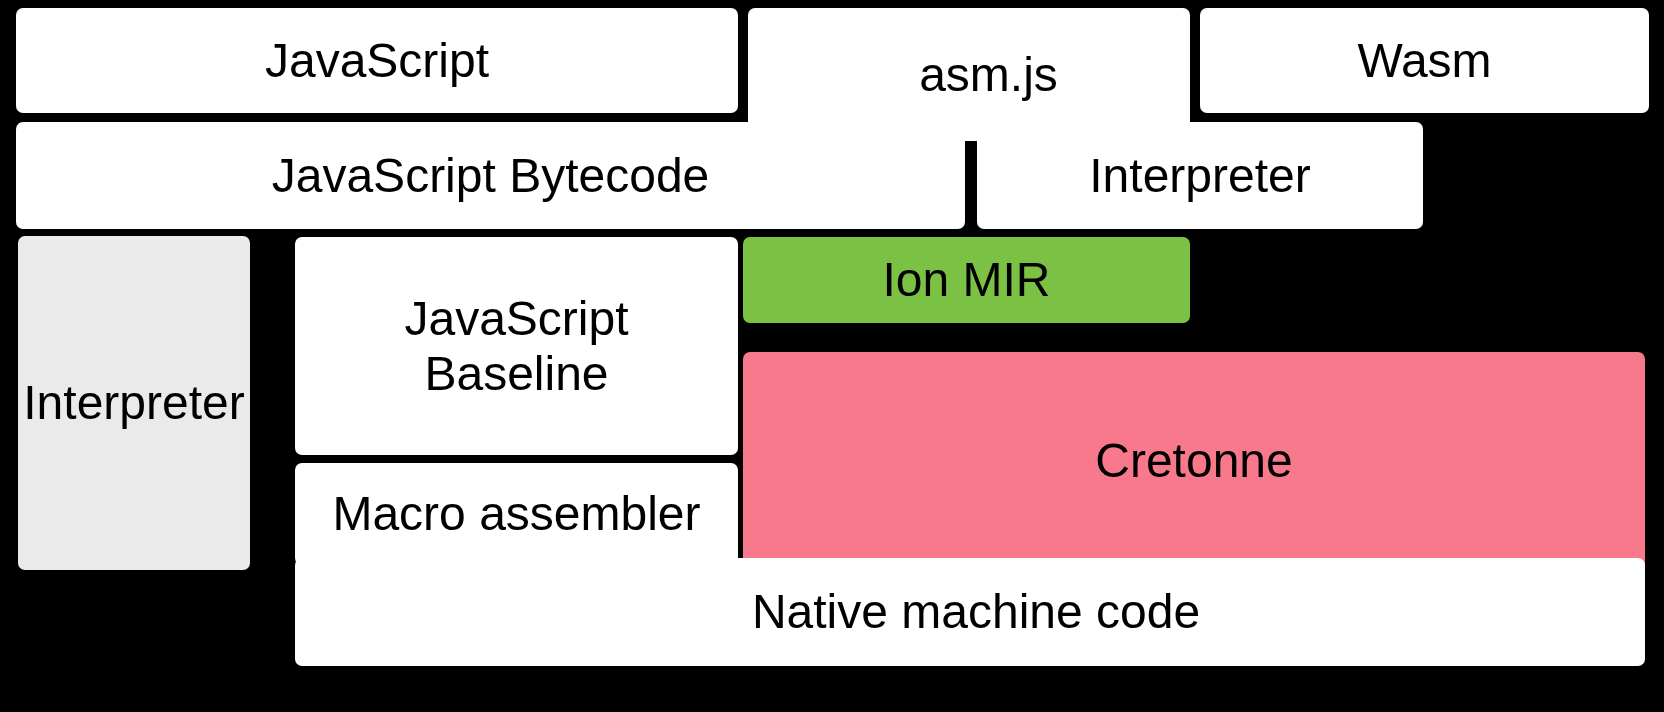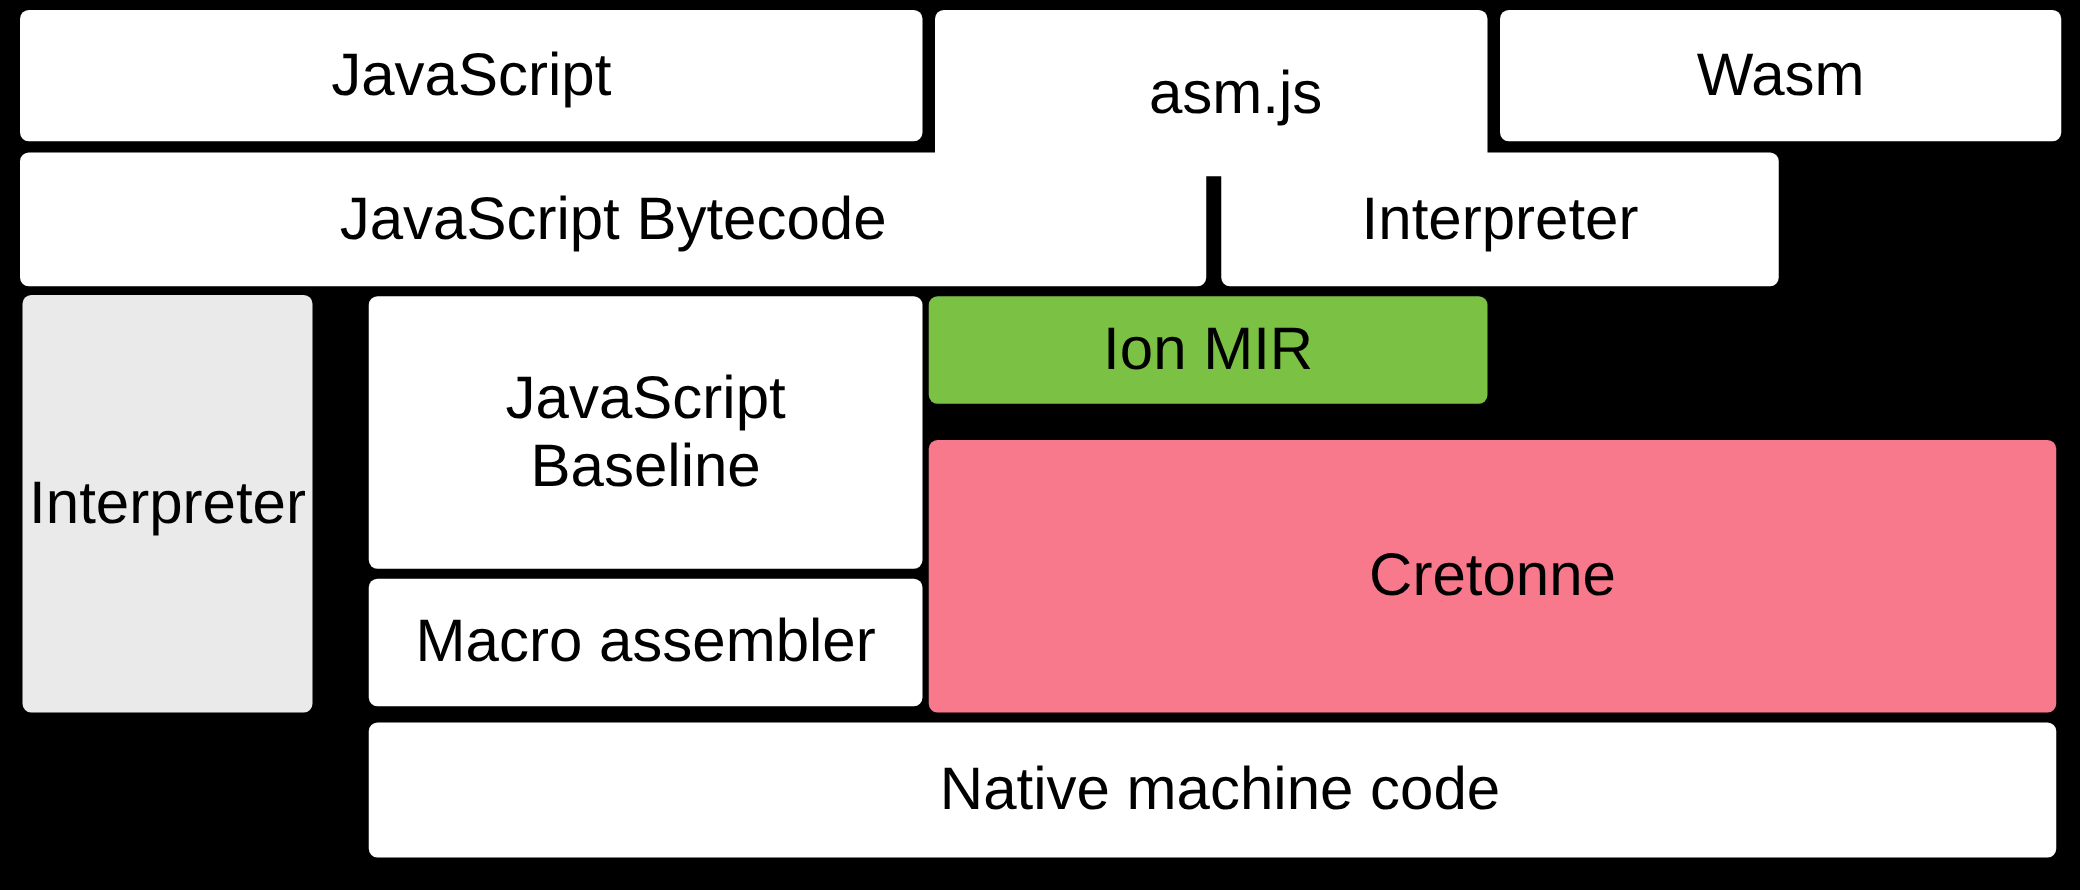--- a/index.html
+++ b/index.html
@@ -75,17 +75,17 @@
   </div>
 
   <div class="box white" style="left:295px; top:463px; width:443px; height:102px;">
     <span class="label">Macro assembler</span>
   </div>
 
   <div class="box pink" style="left:743px; top:352px; width:902px; height:218px;">
     <span class="label">Cretonne</span>
   </div>
 
-  <div class="box white" style="left:295px; top:578px; width:1350px; height:108px;padding-left:12px;">
+  <div class="box white" style="left:295px; top:558px; width:1350px; height:108px;padding-left:12px;">
     <span class="label">Native machine code</span>
   </div>
 
 </div>
 
 </body></html>

